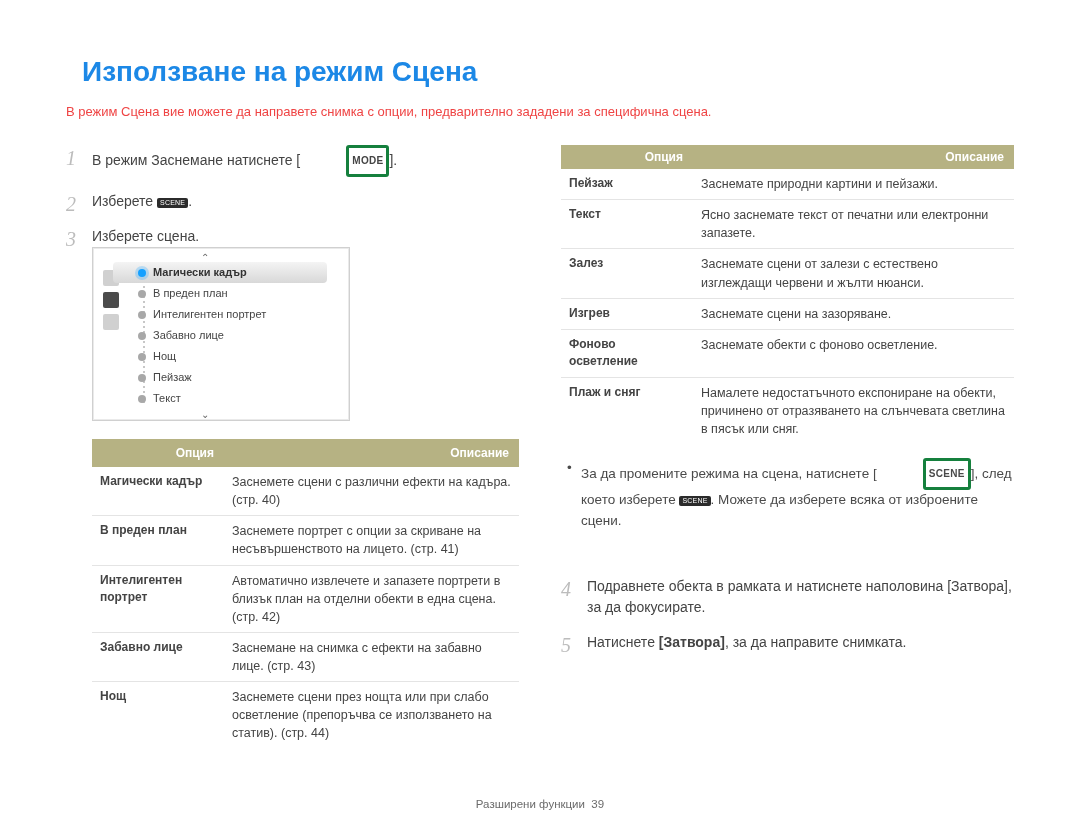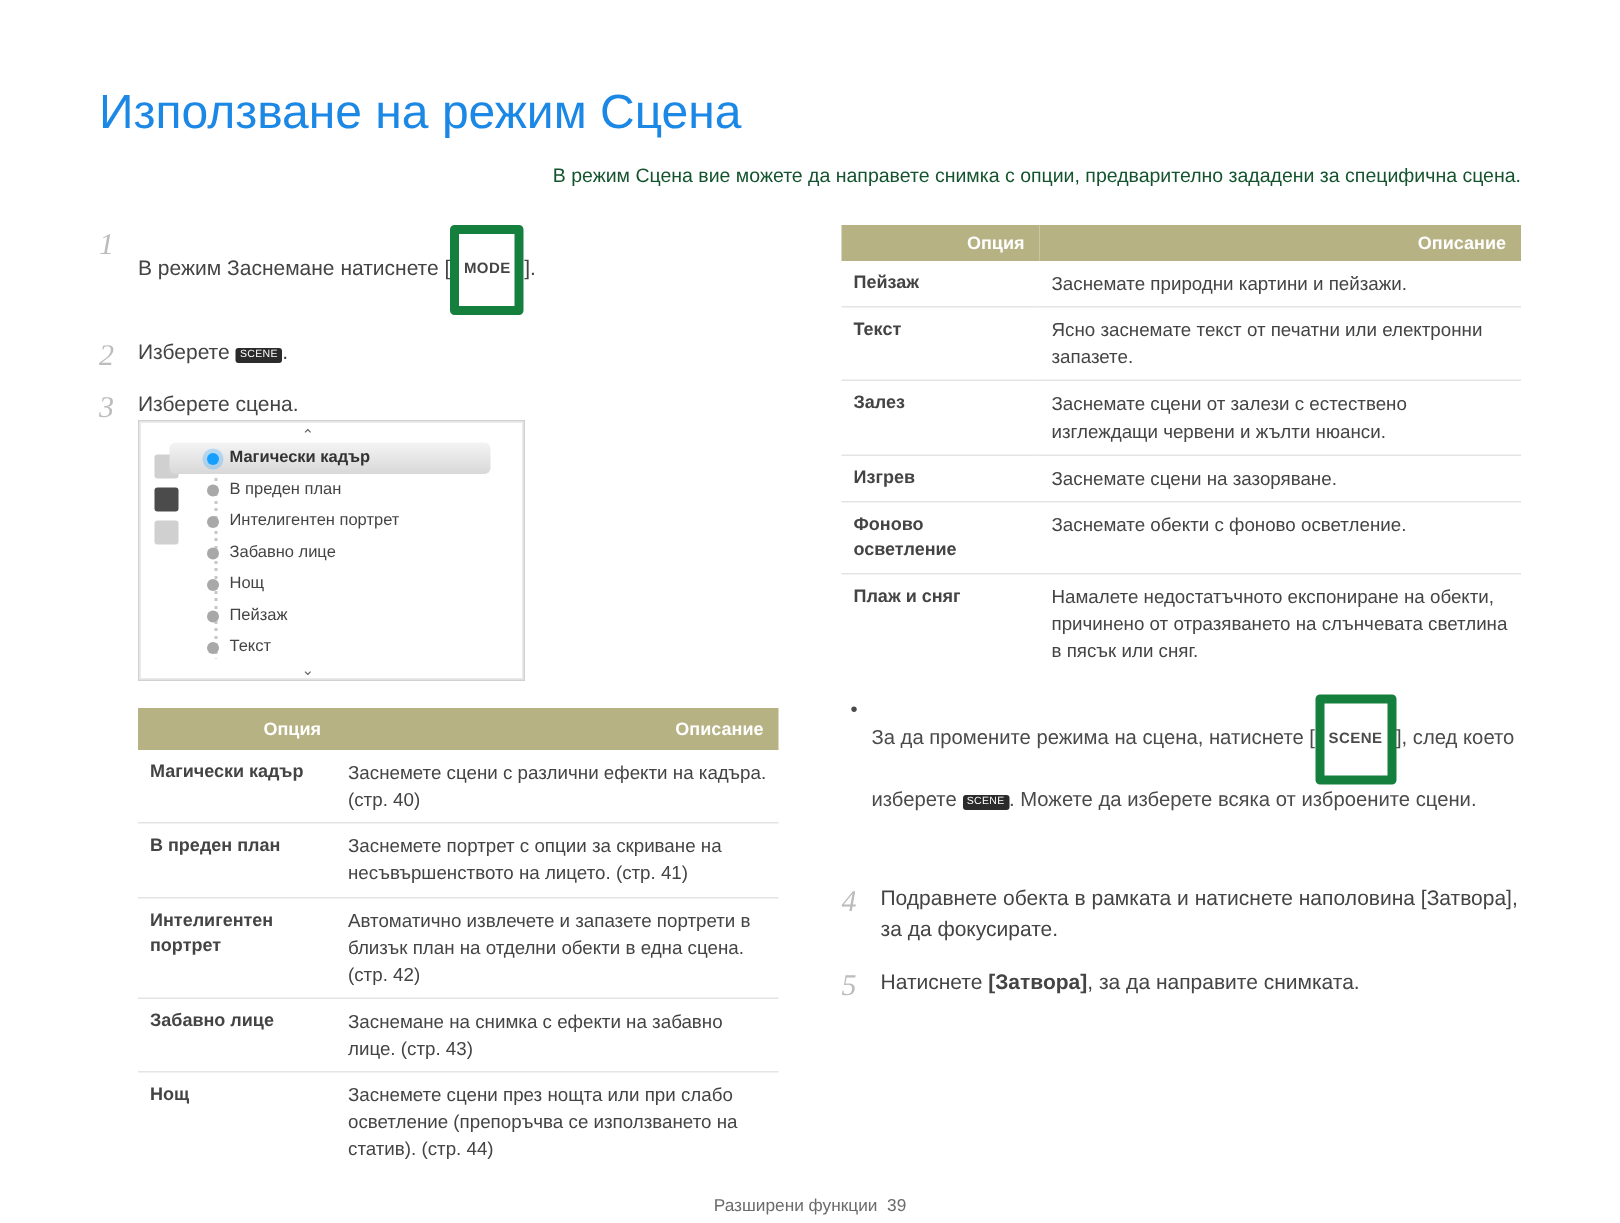--- a/index.html
+++ b/index.html
@@ -10,30 +10,29 @@
     background: #fff;
   }
   .page {
     box-sizing: border-box;
     width: 1080px;
     height: 815px;
     padding: 56px 66px 0 66px;
     position: relative;
   }
   h1.title {
-    font-size: 32px;
-    font-weight: 400;
+    font-size: 28px;
+    font-weight: 700;
     color: #1c88e6;
-    margin: 0 0 8px 0;
+    margin: 0 0 8px 16px;
   }
   .intro {
     font-size: 13px;
     margin: 16px 0 26px 0;
-    color: #14532d;
-    text-align: right;
+    color: #ef4444;
   }
   .cols {
     display: flex;
     gap: 42px;
   }
   .col {
     flex: 1;
     min-width: 0;
   }
   ol.steps {
@@ -56,28 +55,29 @@
     position: absolute;
     left: 0;
     top: -2px;
     font-size: 20px;
     font-style: italic;
     font-family: Georgia, 'Times New Roman', serif;
     color: #bcbcbc;
   }
   .keycap {
     display: inline-block;
-    border: 6px solid #15803d;
+    border: 3px solid #15803d;
     border-radius: 3px;
-    padding: 17px 3px;
+    padding: 6px 3px;
     font-size: 10px;
     font-weight: bold;
     line-height: 14px;
     vertical-align: 1px;
     letter-spacing: 0.3px;
+    margin-left: 46px;
   }
   .scene-chip {
     display: inline-block;
     background: #2b2b2b;
     color: #fff;
     font-size: 7px;
     padding: 1px 3px 1px 3px;
     border-radius: 2px;
     vertical-align: 1px;
     line-height: 8px;

